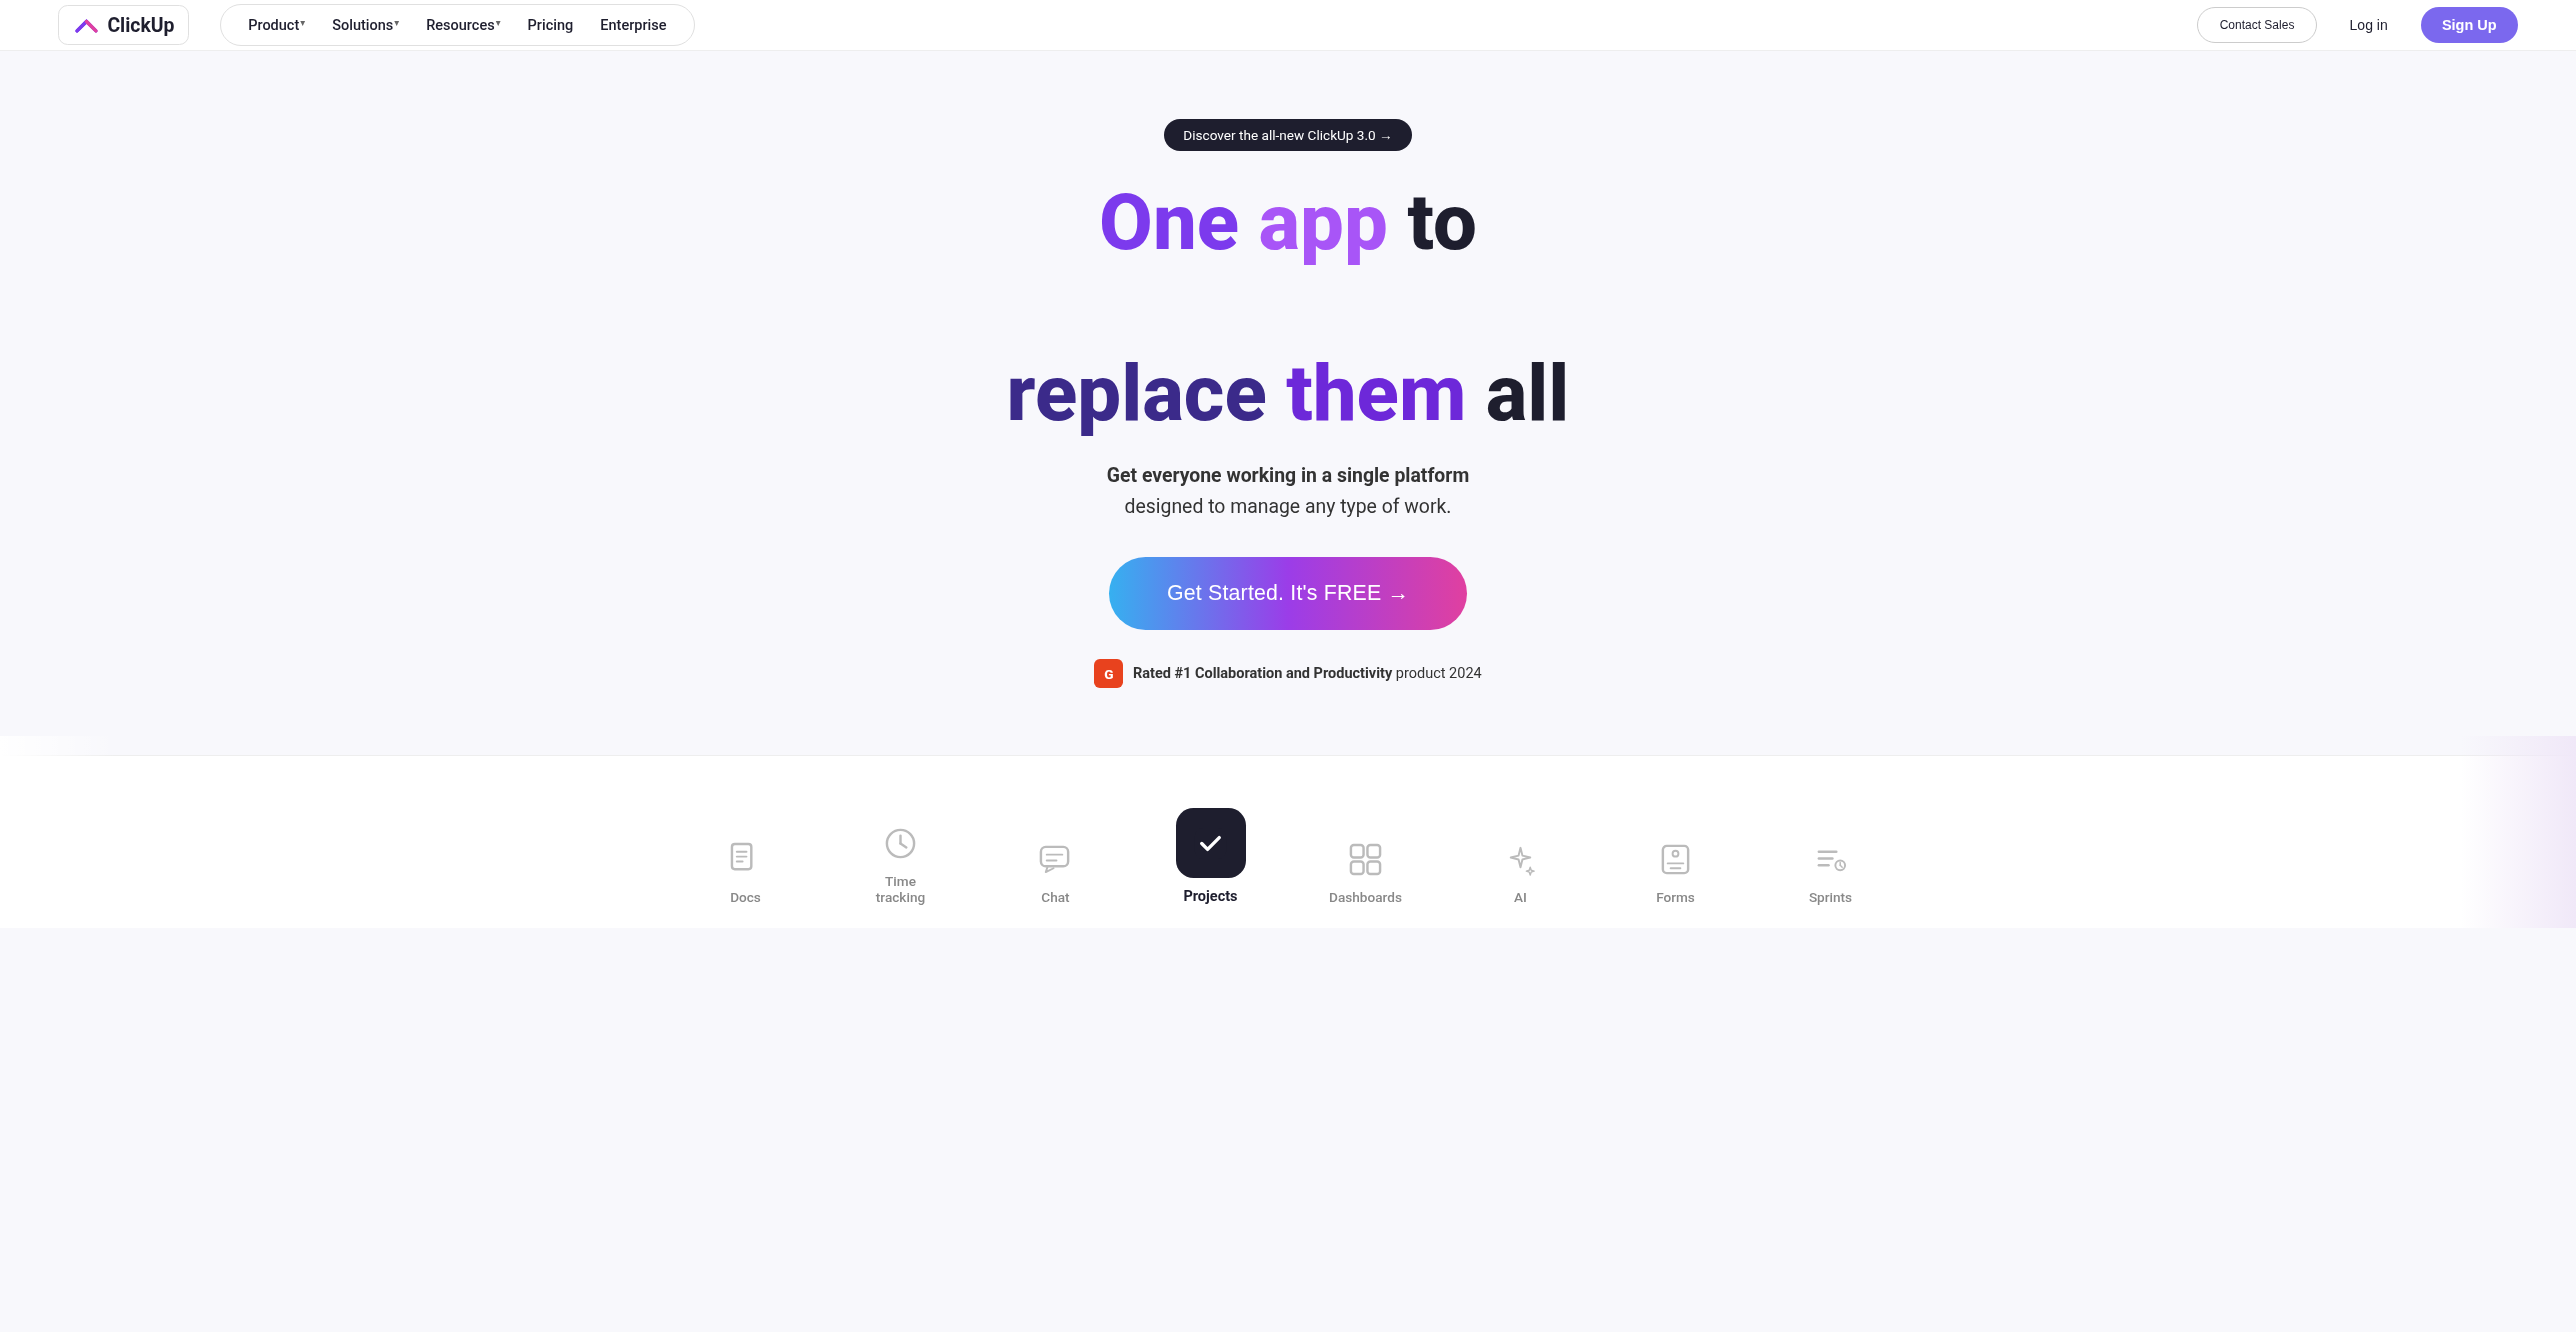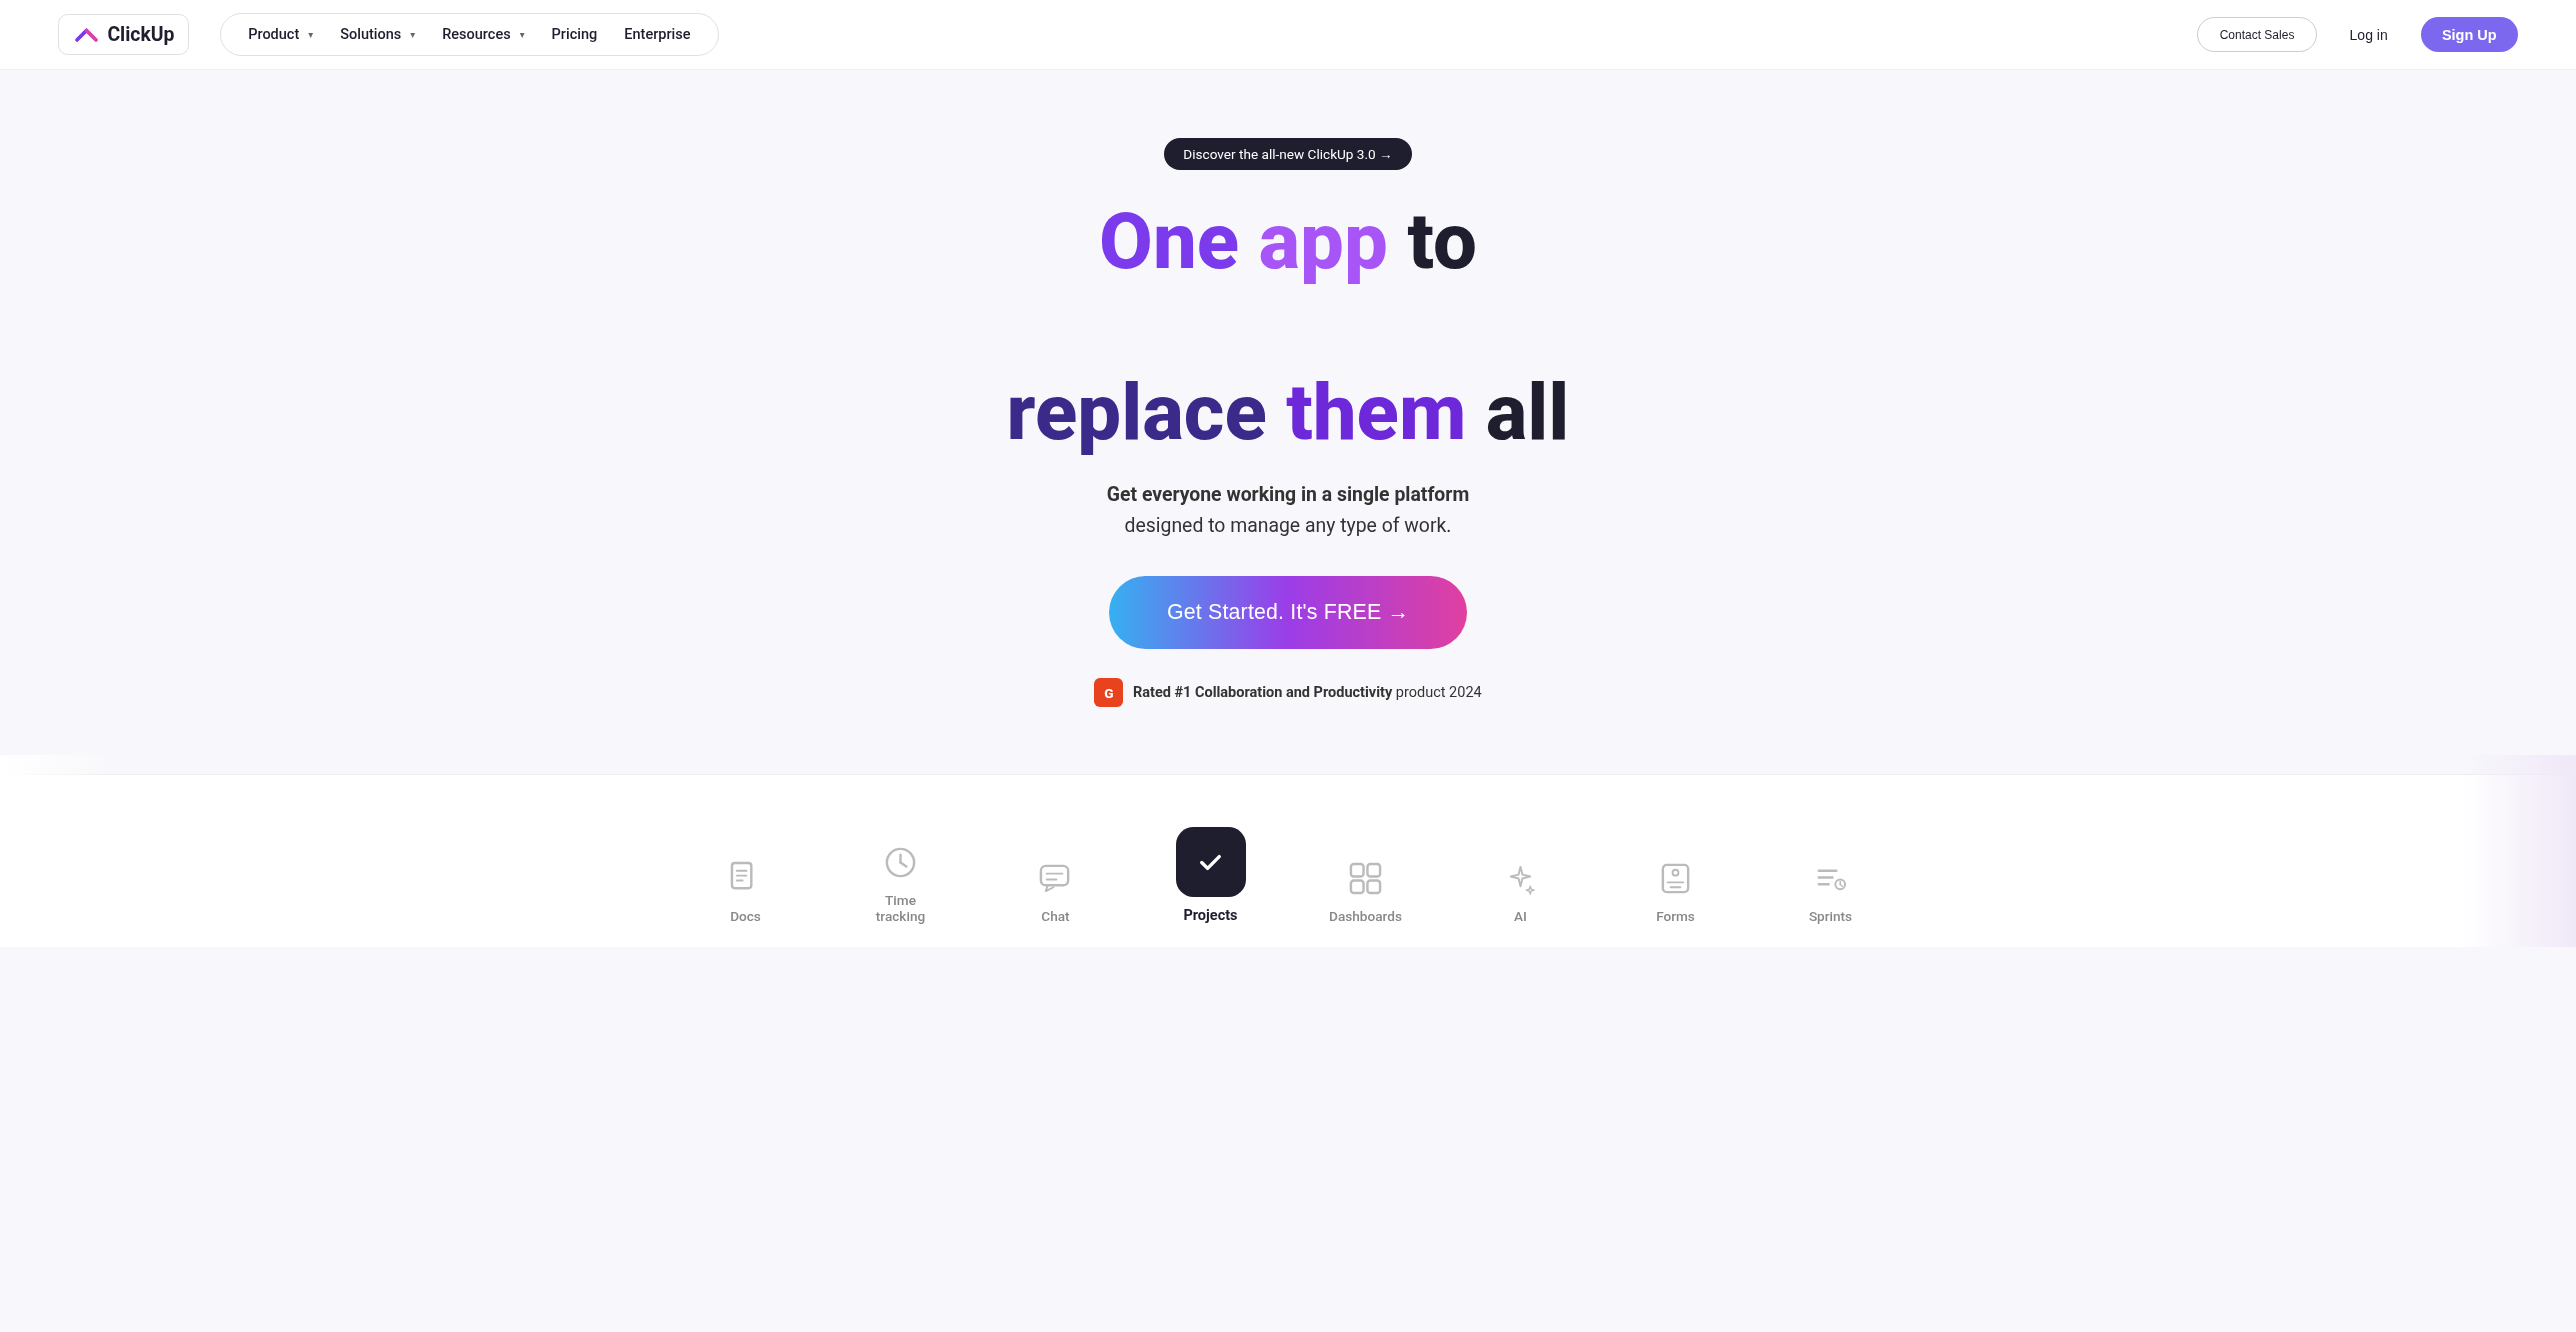--- a/index.html
+++ b/index.html
@@ -9,21 +9,21 @@
       min-height: 100vh;
       overflow-x: hidden;
     }
 
     
     nav {
       display: flex;
       align-items: center;
       justify-content: space-between;
       padding: 0 58px;
-      height: 70px;
+      height: 51px;
       background: #fff;
       border-bottom: 1px solid #eee;
       position: sticky;
       top: 0;
       z-index: 100;
     }
     .nav-left {
       display: flex;
       align-items: center;
       gap: 31px;
@@ -47,22 +47,21 @@
     .nav-links {
       display: flex;
       align-items: center;
       gap: 3.9px;
       border: 1.5px solid #e0e0e0;
       border-radius: 39px;
       padding: 5.8px 15.5px;
     }
     .nav-link {
       display: flex;
-      align-items: center;
-      gap: 9px;
+      gap: 1px;
       padding: 5.8px 11.6px;
       font-size: 14.5px;
       color: #1e1e2e;
       cursor: pointer;
       border-radius: 5.8px;
       white-space: nowrap;
       font-weight: 500;
     }
     .chevron {
       font-size: 9.7px;

